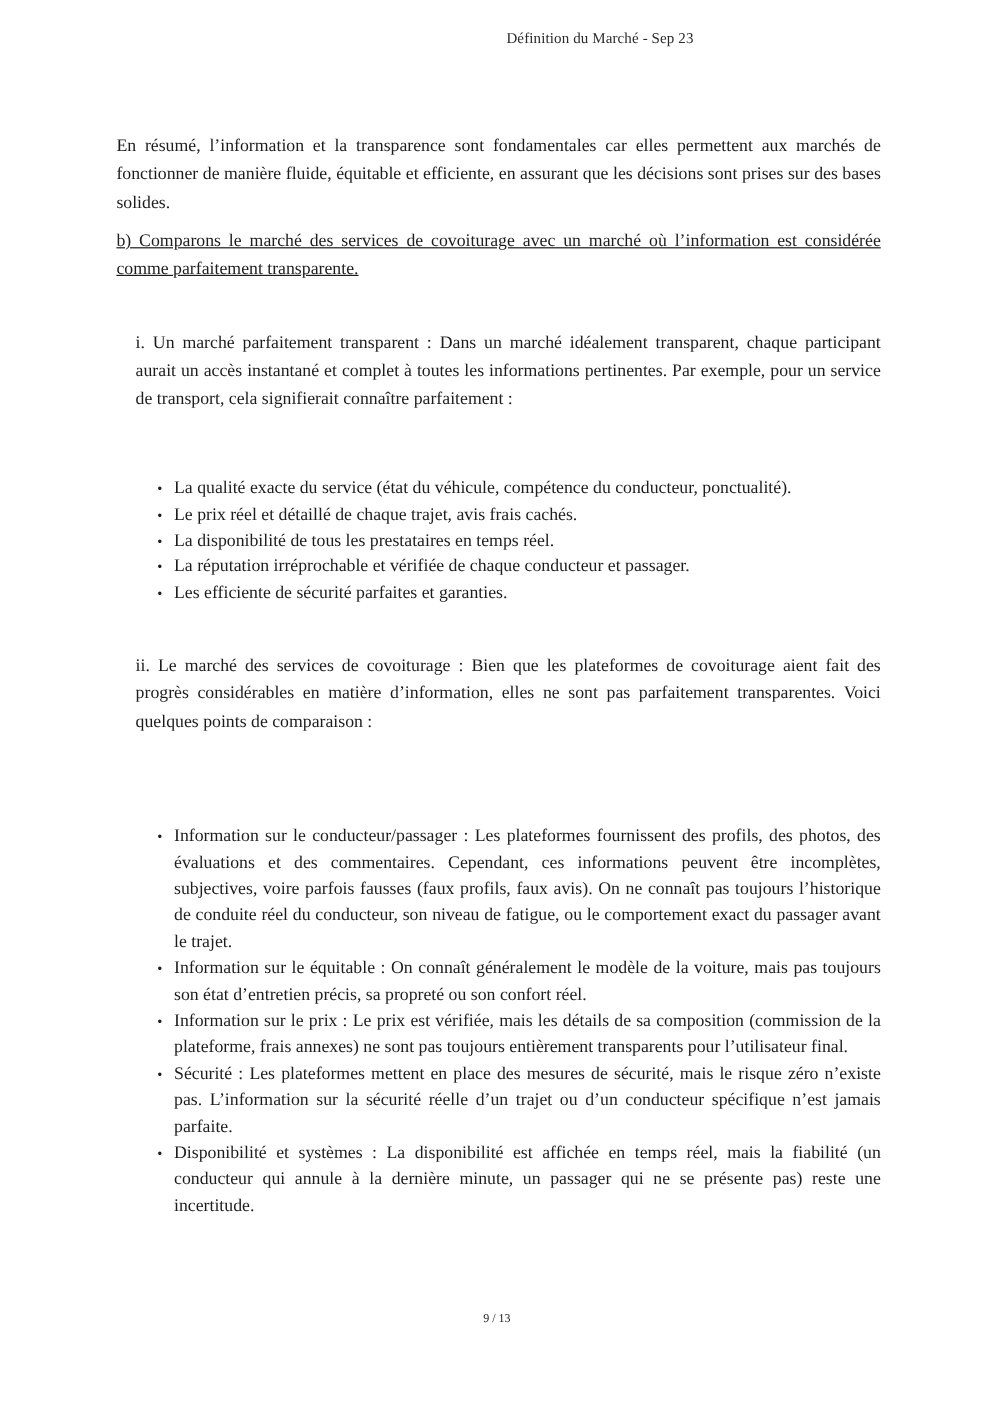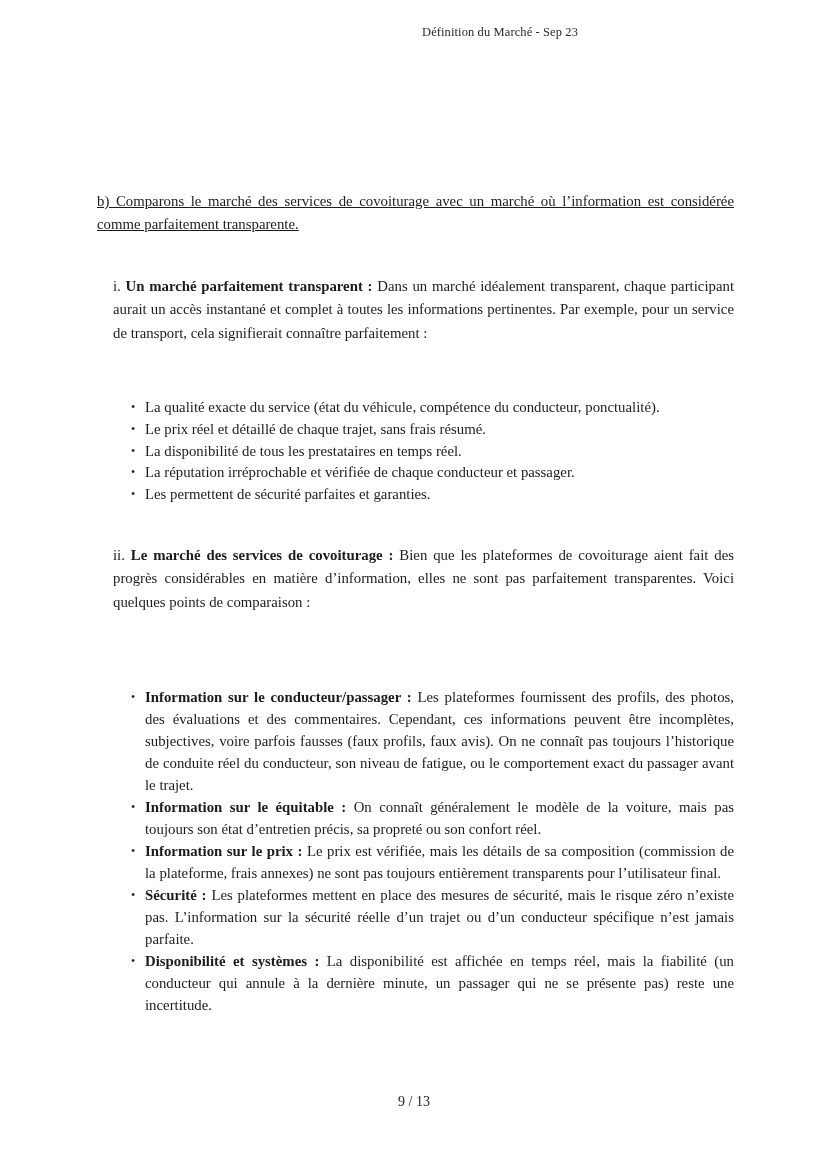--- a/index.html
+++ b/index.html
@@ -32,65 +32,66 @@
   #para2 { left: 97px;  top: 190px;  width: 637px; text-decoration: underline; }
   #sec1  { left: 113px; top: 275px;  width: 621px; }
   #sec2  { left: 113px; top: 544px;  width: 621px; }
   #list1 { left: 131px; top: 397px;  width: 603px; line-height: 21.8px; }
   #list2 { left: 131px; top: 686px;  width: 603px; line-height: 22px; }
   #conclusion { left: 97px; top: 1047px; width: 637px; }
   .footer {
     position: absolute;
     left: 0; top: 1094px; width: 828px;
     text-align: center;
-    font-size: 14px;
+    font-size: 10px;
     color: #1c1c1c;
   }
   .li { display: flex; }
   .bullet {
     flex: 0 0 14px;
     font-size: 12px;
     line-height: inherit;
     color: #1c1c1c;
   }
   .li-text { flex: 1; text-align: justify; }
-  b { font-weight: bold; }
+  b { font-weight: normal; }
 </style>
 </head>
 <body>
 
 <div class="page">
 
   <div class="header">Définition du Marché - Sep 23</div>
 
+  <p class="block" id="para1">En résumé, l’information et la transparence sont fondamentales car elles permettent aux marchés de fonctionner de manière fluide, équitable et efficiente, en assurant que les décisions sont prises sur des bases solides.</p>
 
   <p class="block" id="para2">b) Comparons le marché des services de covoiturage avec un marché où l’information est considérée comme parfaitement transparente.</p>
 
   <p class="block" id="sec1"><span>i. </span><b>Un marché parfaitement transparent :</b><span> Dans un marché idéalement transparent, chaque participant aurait un accès instantané et complet à toutes les informations pertinentes. Par exemple, pour un service de transport, cela signifierait connaître parfaitement :</span></p>
 
   <div class="block" id="list1">
     <div class="li">
         <span class="bullet">•</span>
         <span class="li-text">La qualité exacte du service (état du véhicule, compétence du conducteur, ponctualité).</span>
       </div>
     <div class="li">
         <span class="bullet">•</span>
-        <span class="li-text">Le prix réel et détaillé de chaque trajet, sans frais résumé.</span>
+        <span class="li-text">Le prix réel et détaillé de chaque trajet, avis frais cachés.</span>
       </div>
     <div class="li">
         <span class="bullet">•</span>
         <span class="li-text">La disponibilité de tous les prestataires en temps réel.</span>
       </div>
     <div class="li">
         <span class="bullet">•</span>
         <span class="li-text">La réputation irréprochable et vérifiée de chaque conducteur et passager.</span>
       </div>
     <div class="li">
         <span class="bullet">•</span>
-        <span class="li-text">Les permettent de sécurité parfaites et garanties.</span>
+        <span class="li-text">Les efficiente de sécurité parfaites et garanties.</span>
       </div>
   </div>
 
   <p class="block" id="sec2"><span>ii. </span><b>Le marché des services de covoiturage :</b><span> Bien que les plateformes de covoiturage aient fait des progrès considérables en matière d’information, elles ne sont pas parfaitement transparentes. Voici quelques points de comparaison :</span></p>
 
   <div class="block" id="list2">
     <div class="li">
         <span class="bullet">•</span>
         <span class="li-text"><b>Information sur le conducteur/passager :</b><span> Les plateformes fournissent des profils, des photos, des évaluations et des commentaires. Cependant, ces informations peuvent être incomplètes, subjectives, voire parfois fausses (faux profils, faux avis). On ne connaît pas toujours l’historique de conduite réel du conducteur, son niveau de fatigue, ou le comportement exact du passager avant le trajet.</span></span>
       </div>

